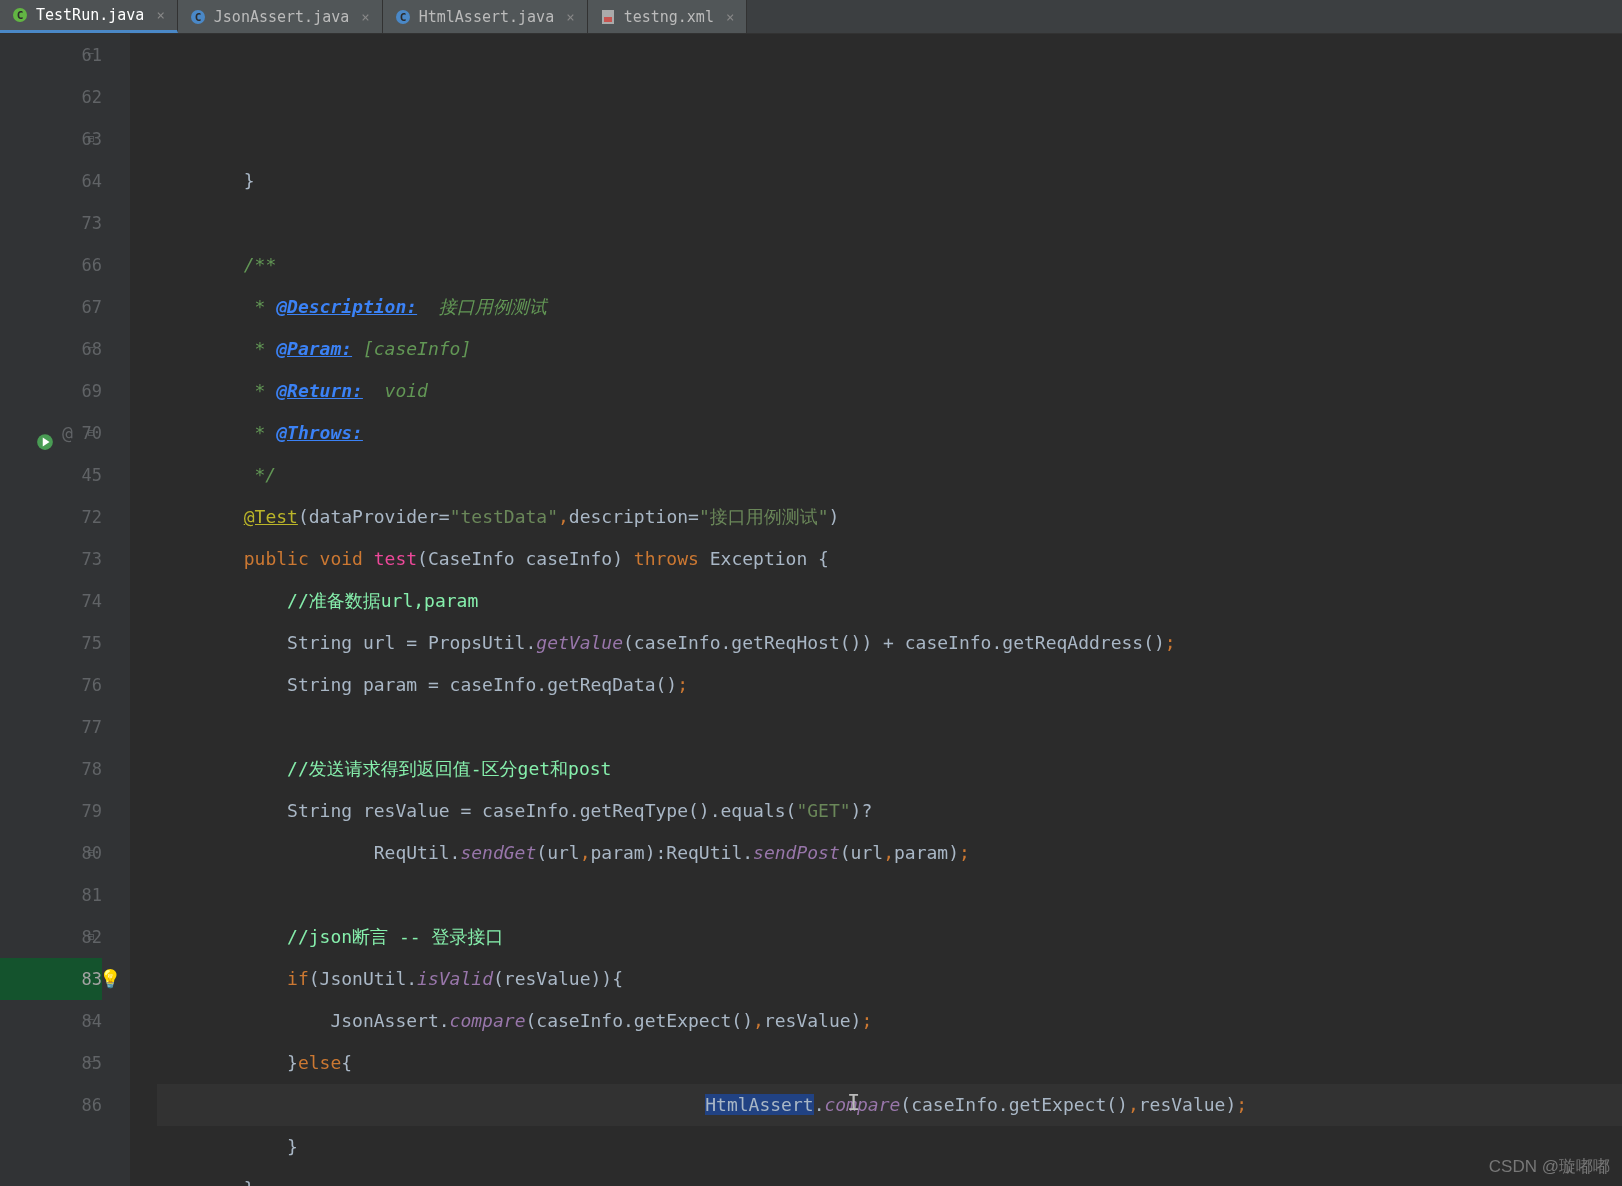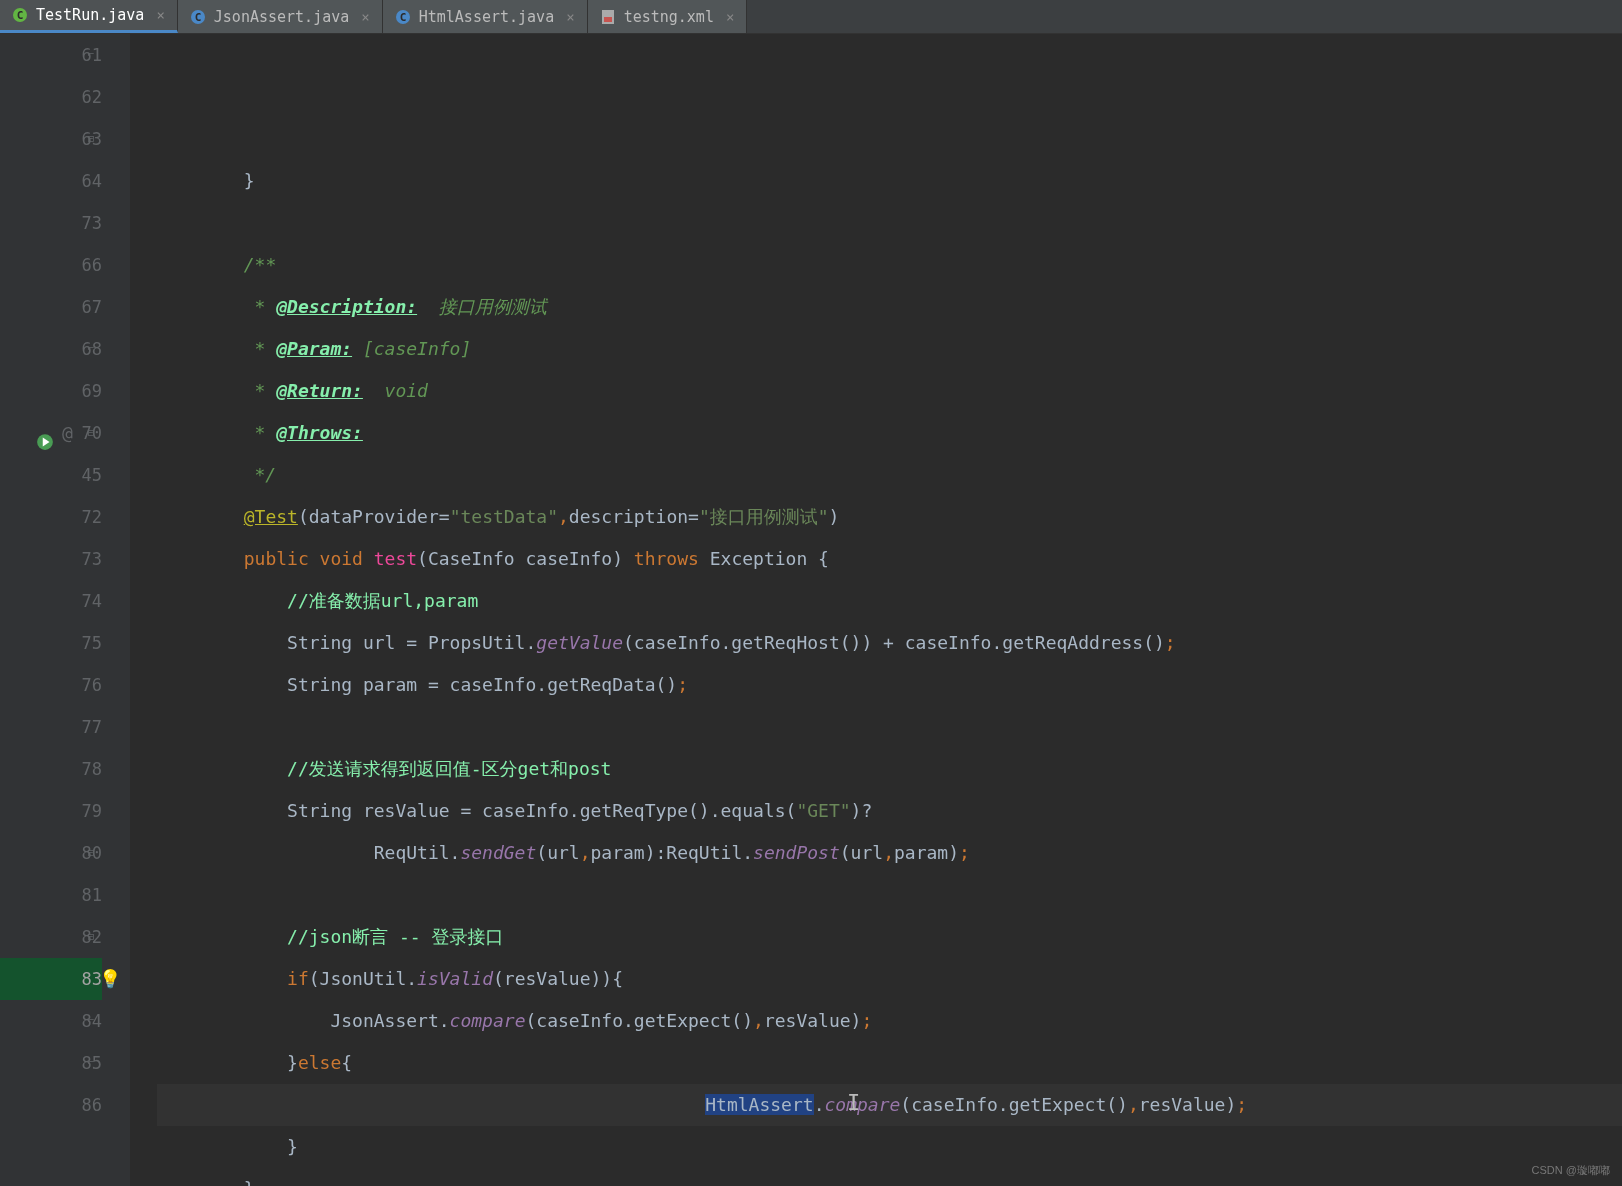--- a/index.html
+++ b/index.html
@@ -120,33 +120,33 @@
     .code-line {
       height: 42px;
     }
     .code-line.current {
       background: #323232;
       text-align: center;
     }
     .kw { color: #cc7832; }
     .comment { color: #86efac; }
     .javadoc { color: #629755; font-style: italic; }
-    .javadoc-tag { color: #86efac; font-style: italic; font-weight: bold; text-decoration: underline; text-align: right; }
+    .javadoc-tag { color: #3b82f6; font-style: italic; font-weight: bold; text-decoration: underline; text-align: right; }
     .string { color: #6a8759; }
     .annotation { color: #bbb529; text-decoration: underline; }
     .method { color: #ec4899; text-align: center; }
     .static-method { color: #9876aa; font-style: italic; }
     .text { color: #a9b7c6; }
     .selected { background: #214283; color: #a9b7c6; }
     .watermark {
       position: absolute;
       bottom: 8px;
       right: 12px;
       color: #777;
-      font-size: 11px;
+      font-size: 17px;
       font-family: sans-serif;
     }
     .cursor-caret {
       position: absolute;
       color: #bbb;
       font-size: 22px;
     }
   </style>
 </head>
 <body>

